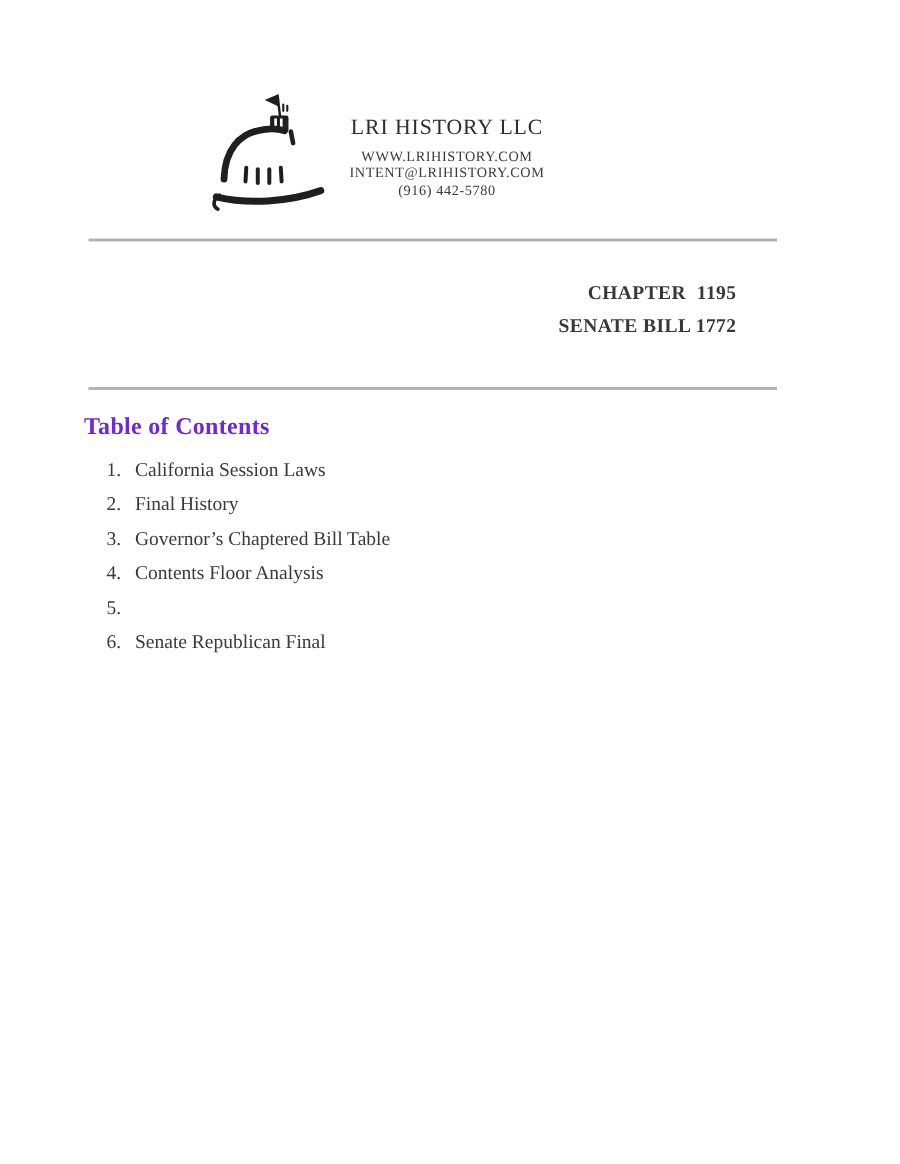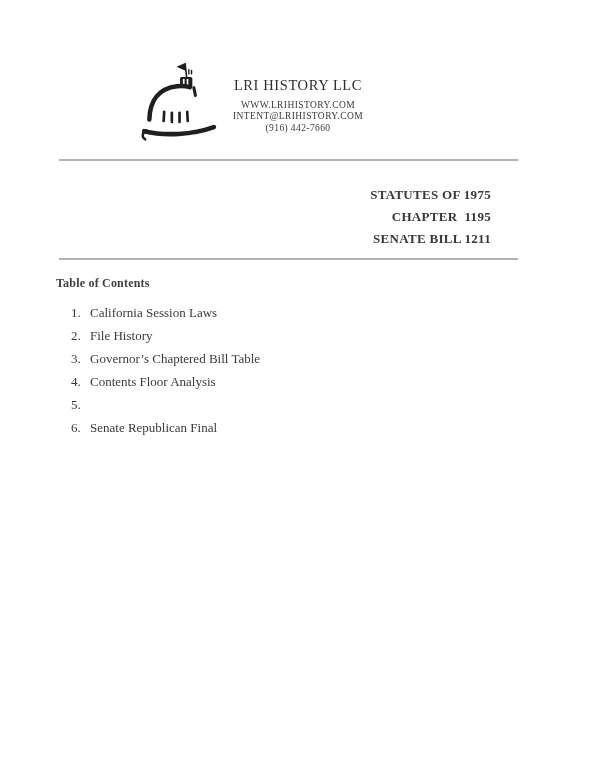--- a/index.html
+++ b/index.html
@@ -53,22 +53,22 @@
     font-size:13px; font-weight:bold;
     line-height:22px;
     letter-spacing:0.3px;
     color:#383838;
     white-space:pre; 
   }
 
   
   .toc-heading {
     position:absolute; left:56px; top:276px;
-    font-size:12px; font-weight:bold;
-    color:#404040;
+    font-size:16px; font-weight:bold;
+    color:#6d28d9;
     letter-spacing:0.2px;
   }
   .toc-list {
     position:absolute; left:71px; top:301px;
     width:420px;
   }
   .toc-item {
     display:flex; align-items:center;
     height:23px;
     font-size:13px;
@@ -111,43 +111,42 @@
 
       <path class="ink" d="M5 72.5 C 25 77.5 52 76 73 68.5" stroke-width="4.6"></path>
       <path class="ink" d="M7 71.5 C 3 74 2.2 78.5 6 80.5" stroke-width="2.4"></path>
     </svg>
   </div>
 
   <div class="brand">
     <div class="company-name">LRI HISTORY LLC</div>
     <div class="contact-line">WWW.LRIHISTORY.COM</div>
     <div class="contact-line">INTENT@LRIHISTORY.COM</div>
-    <div class="contact-line">(916) 442-7660</div>
+    <div class="contact-line">(916) 442-5780</div>
   </div>
 
   <div class="rule rule-1"></div>
 
   <div class="bill-ref">
-    <div class="bill-line">STATUTES OF 1975</div>
     <div class="bill-line">CHAPTER  1195</div>
-    <div class="bill-line">SENATE BILL 1211</div>
+    <div class="bill-line">SENATE BILL 1772</div>
   </div>
 
   <div class="rule rule-2"></div>
 
   <div class="toc-heading">Table of Contents</div>
 
   <div class="toc-list">
     <div class="toc-item">
       <span class="toc-number">1.</span>
       <span class="toc-label">California Session Laws</span>
     </div>
     <div class="toc-item">
       <span class="toc-number">2.</span>
-      <span class="toc-label">File History</span>
+      <span class="toc-label">Final History</span>
     </div>
     <div class="toc-item">
       <span class="toc-number">3.</span>
       <span class="toc-label">Governor’s Chaptered Bill Table</span>
     </div>
     <div class="toc-item">
       <span class="toc-number">4.</span>
       <span class="toc-label">Contents Floor Analysis</span>
     </div>
     <div class="toc-item">

